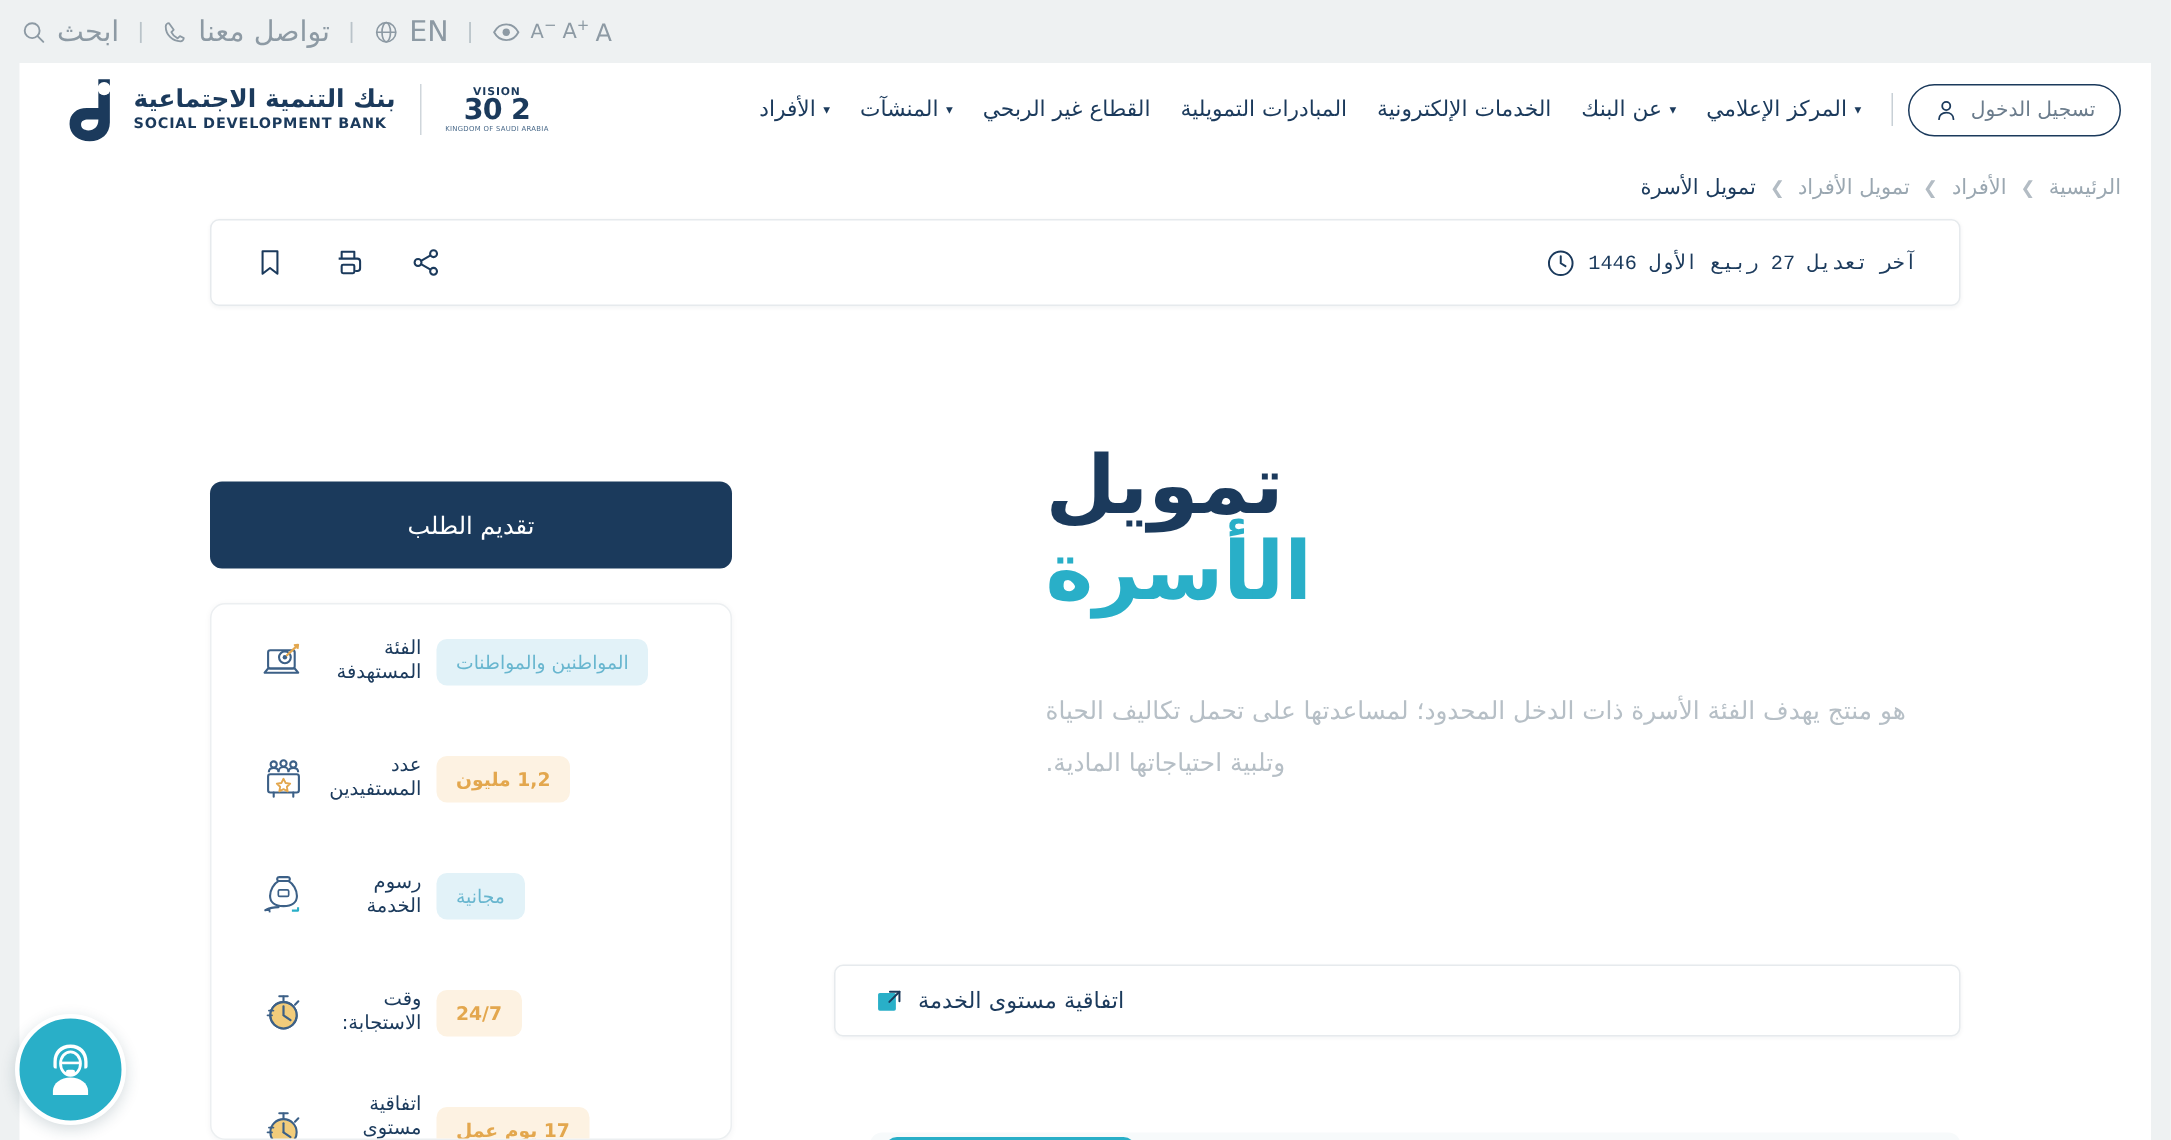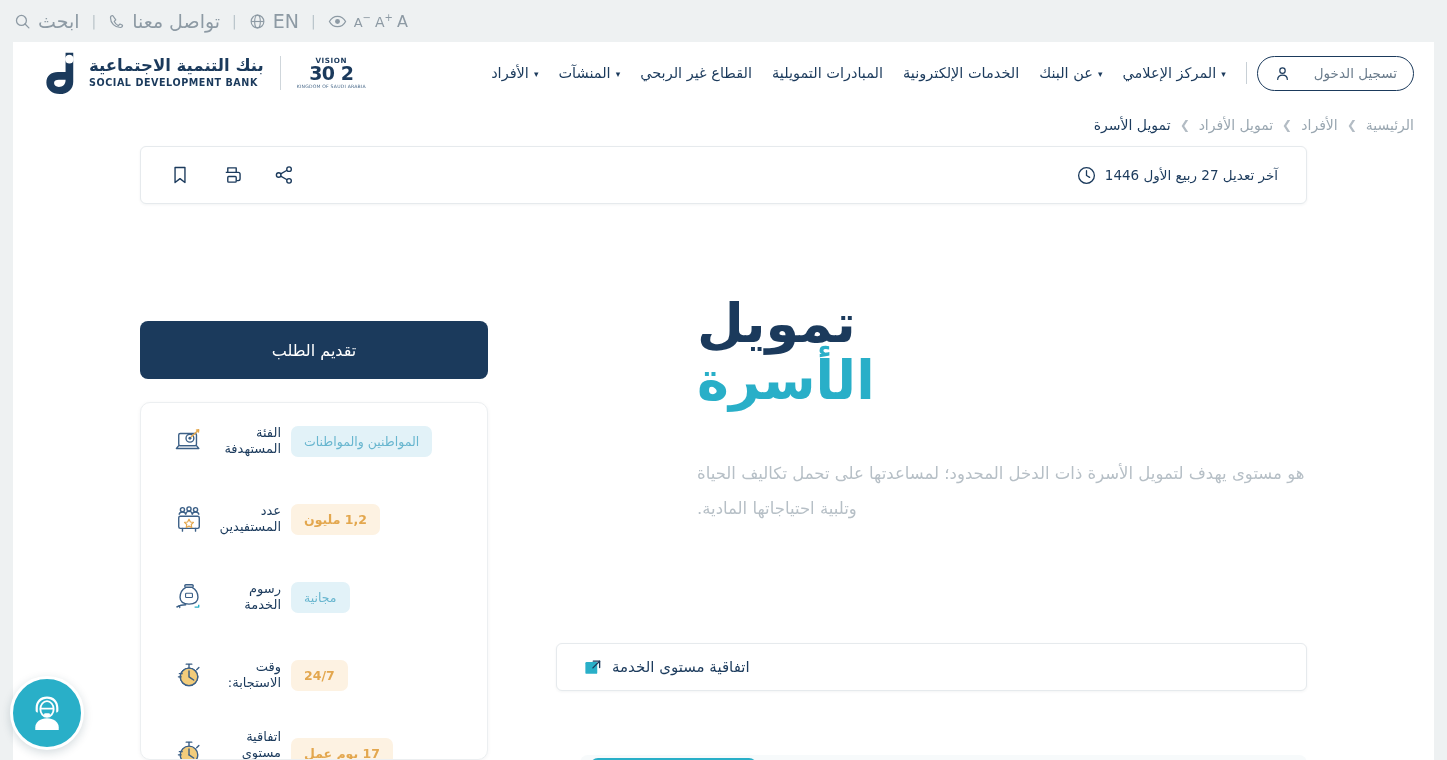--- a/index.html
+++ b/index.html
@@ -109,21 +109,21 @@
     font-size: 14.5px;
     color: #1b3a5c;
     padding: 6px 10px;
     white-space: nowrap;
     cursor: pointer;
   }
   .caret { font-size: 9px; color:#1b3a5c; transform: translateY(1px); }
   .nav-div { width:1px; height:22px; background:#c8d0d6; margin:0 10px; }
 
   .loginbtn {
-    display:flex; flex-direction:row-reverse; align-items:center; gap:23px;
+    display:flex; flex-direction:row-reverse; align-items:center; gap:8px;
     border:1.4px solid #1b3a5c; border-radius:22px;
     padding:8px 16px; color:#6b7c8c; font-size:13.5px;
     background:#fff; cursor:pointer; white-space:nowrap;
   }
 
   
   .breadcrumb {
     position:absolute; top:62px; left:0; right:0; height:42px;
     display:flex; flex-direction:row; align-items:center; justify-content:flex-start;
     padding-right: 20px; padding-left:200px;
@@ -135,21 +135,21 @@
   .crumb-sep { color:#b3bcc4; font-size:12px; margin:0 9px; user-select:none; transform: scaleX(-1);}
 
   
   .infostrip {
     position:absolute; top:104px; right:127px; left:127px;
     height:58px; background:#fff; border:1px solid #e6eaed; border-radius:6px;
     box-shadow:0 1px 3px rgba(20,40,60,.05);
     display:flex; flex-direction:row; align-items:center; justify-content:space-between;
     padding:0 28px;
   }
-  .info-left { display:flex; flex-direction:row-reverse; align-items:center; gap:8px;}
+  .info-left { display:flex; flex-direction:row-reverse; align-items:center; gap:8px;font-family:Liberation Mono, monospace;}
   .info-date { font-size:13.5px; color:#1b3a5c; white-space:nowrap;}
   .info-actions { display:flex; flex-direction:row; align-items:center; gap:30px;}
   .iconbtn { cursor:pointer; display:block; }
 
   
   .hero-right {
     position:absolute; top:255px; right:127px; width:610px;
   }
   .hero-title { text-align:left; direction:rtl; padding-left:0; }
   .t-line1 {
@@ -387,21 +387,21 @@
           <path d="M6.6 3.8 h10.8 v16.4 l-5.4-4.2 -5.4 4.2 z" stroke-linejoin="round"></path>
         </svg>
       </div>
     </div>
 
     <div class="hero-right">
       <div class="hero-title">
         <span class="t-line1">تمويل</span>
         <span class="t-line2">الأسرة</span>
       </div>
-      <p class="hero-desc">هو مستوى يهدف لتمويل الأسرة ذات الدخل المحدود؛ لمساعدتها على تحمل تكاليف الحياة وتلبية احتياجاتها المادية.</p>
+      <p class="hero-desc">هو منتج يهدف الفئة الأسرة ذات الدخل المحدود؛ لمساعدتها على تحمل تكاليف الحياة وتلبية احتياجاتها المادية.</p>
     </div>
 
     <div class="hero-illu">
       <svg viewBox="0 0 120 175" width="120" height="175">
         <g fill="#ffffff" stroke="#2d4d71" stroke-width="1.7" stroke-linejoin="round">
 
           <path d="M22 26 c0-6 5-10 11-10 s11 4 11 10 c0 4-1 7-3 9 l0 6 -16 0 0-6 c-2-2-3-5-3-9 z"></path>
           <path d="M26 39 c-6 2-10 8-10 16 l0 62 c0 3 2 5 5 5 l18 0 c3 0 5-2 5-5 l0-62 c0-8-4-14-10-16 z"></path>
           <path d="M16 62 l-2 34 c0 3 2 4 4 2"></path>
           <path d="M44 62 l2 34 c0 3-2 4-4 2"></path>

